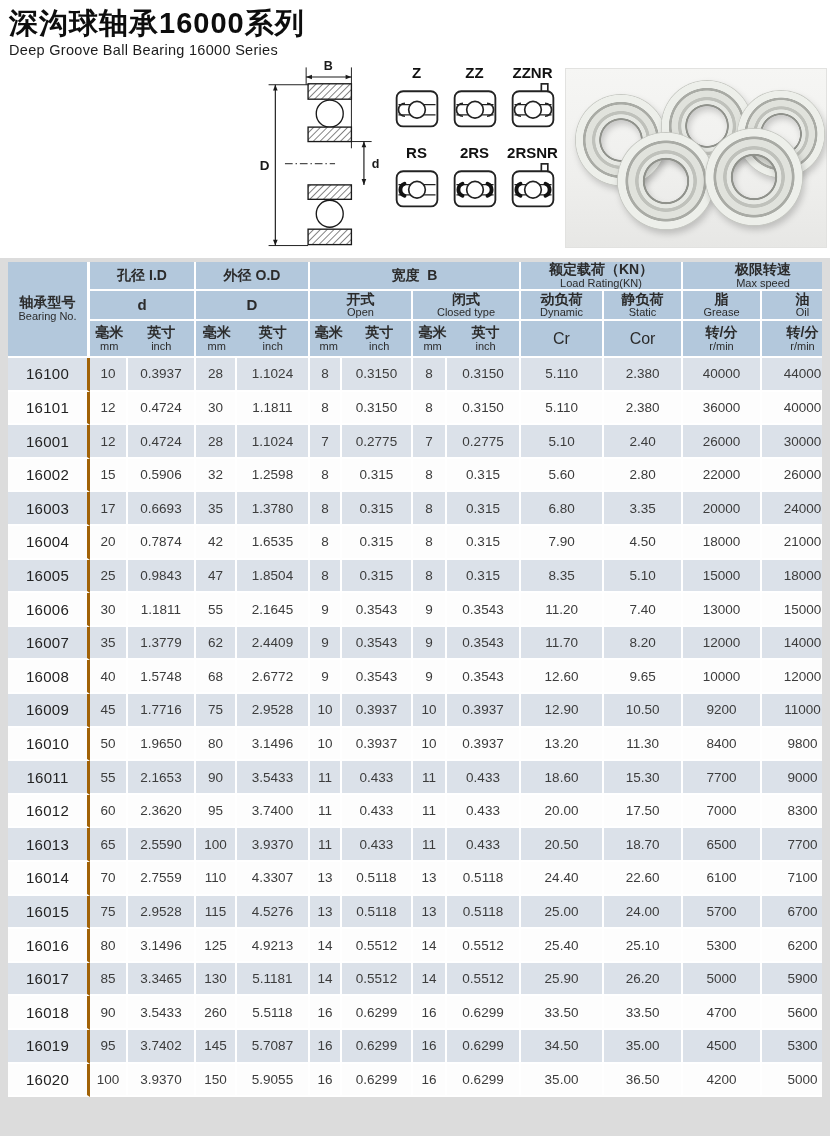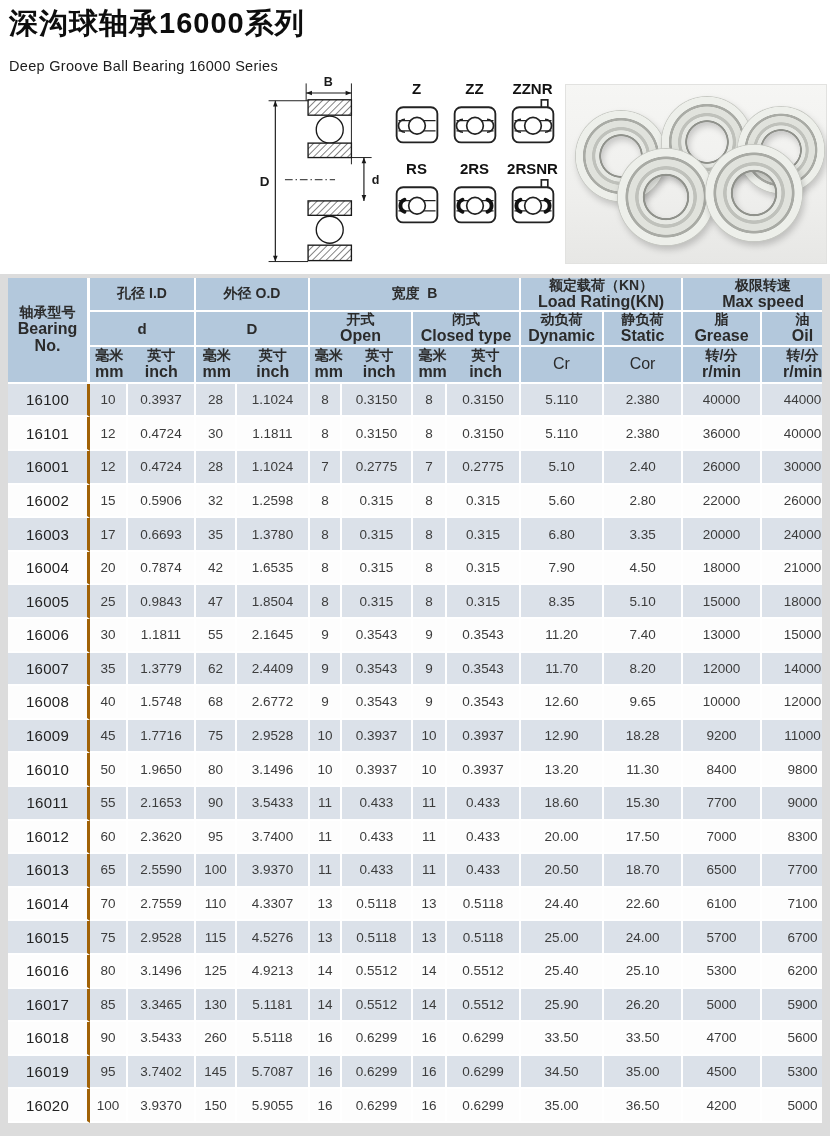--- a/index.html
+++ b/index.html
@@ -4,21 +4,21 @@
 <style>
   html,body{margin:0;padding:0;}
   body{
     width:830px;height:1136px;overflow:hidden;background:#ffffff;
     font-family:"Liberation Sans","DejaVu Sans",sans-serif;
     -webkit-font-smoothing:antialiased;
   }
   
   .title-block{padding:8px 0 0 9px;}
   .title-zh{font-size:29px;font-weight:bold;color:#0d0d0d;line-height:1.1;letter-spacing:1px;}
-  .title-en{font-size:14.5px;color:#1c1c1c;margin-top:18px;letter-spacing:.3px;}
+  .title-en{font-size:14.5px;color:#1c1c1c;margin-top:2px;letter-spacing:.3px;}
   
   .figures{position:relative;height:200px;background:#fff;}
   .xsection{position:absolute;left:258px;top:0;}
   .variants{
     position:absolute;left:388px;top:6px;
     display:grid;grid-template-columns:repeat(3,57px);column-gap:1px;row-gap:8px;
   }
   .variant{text-align:center;}
   .variant-label{font-size:15px;font-weight:600;color:#111;margin-bottom:1px;}
   .photo{
@@ -49,21 +49,21 @@
   }
   .data-table th,.data-table td{
     box-sizing:border-box;padding:0;text-align:center;vertical-align:middle;
     border-right:2px solid #fff;border-bottom:2px solid #fff;
   }
   .data-table th:last-child,.data-table td:last-child{border-right:none;padding-left:21px;}
   .data-table th{background:#b3c8dc;font-weight:normal;}
   .th-no{border-right:3px solid #fff !important;}
   .h1{height:27px;} .h2{height:30px;} .h3{height:37px;}
   .zh{font-size:14px;font-weight:700;color:#2b2b2b;line-height:1.12;display:block;}
-  .en{font-size:16px;font-weight:700;color:#2b2b2b;line-height:1.05;display:block;}
+  .en{font-size:11px;font-weight:400;color:#2b2b2b;line-height:1.05;display:block;}
   .sym{font-size:15px;font-weight:700;color:#2b2b2b;}
   .latin-big{font-size:16px;color:#2b2b2b;}
   .pre{white-space:pre;}
   .unit-pair{display:flex;width:100%;}
   .unit-mm{width:37%;text-align:center;}
   .unit-inch{width:63%;text-align:center;}
   .data-table td{height:33.6px;font-size:13.5px;color:#3c3c3c;background:#fdfdfd;}
   .data-table td.col-no{
     font-size:15px;color:#222;border-right:3px solid #a16207;letter-spacing:.3px;
   }
@@ -489,21 +489,21 @@
           <td class="col-no">16009</td>
           <td>45</td>
           <td>1.7716</td>
           <td>75</td>
           <td>2.9528</td>
           <td>10</td>
           <td>0.3937</td>
           <td>10</td>
           <td>0.3937</td>
           <td>12.90</td>
-          <td>18.28</td>
+          <td>10.50</td>
           <td>9200</td>
           <td>11000</td>
         </tr>
         <tr>
           <td class="col-no">16010</td>
           <td>50</td>
           <td>1.9650</td>
           <td>80</td>
           <td>3.1496</td>
           <td>10</td>

